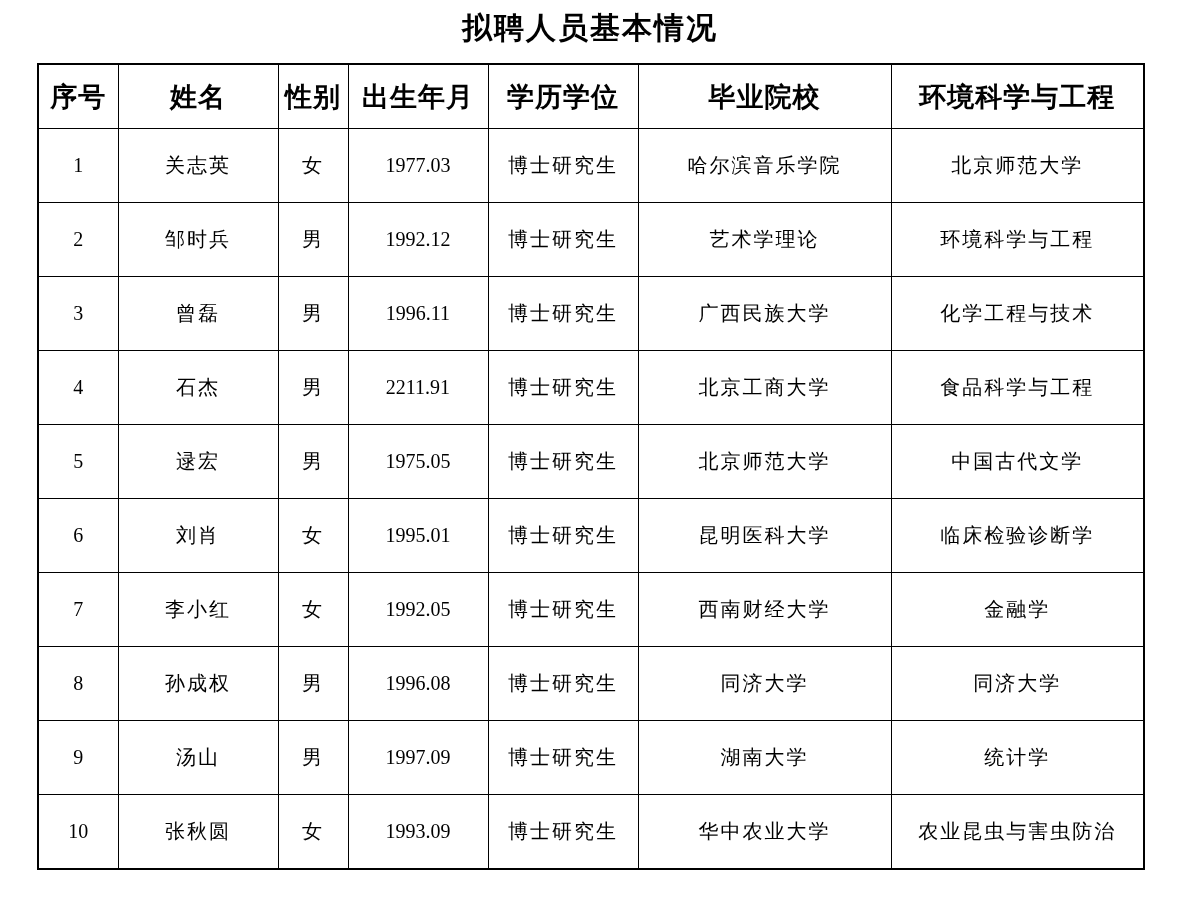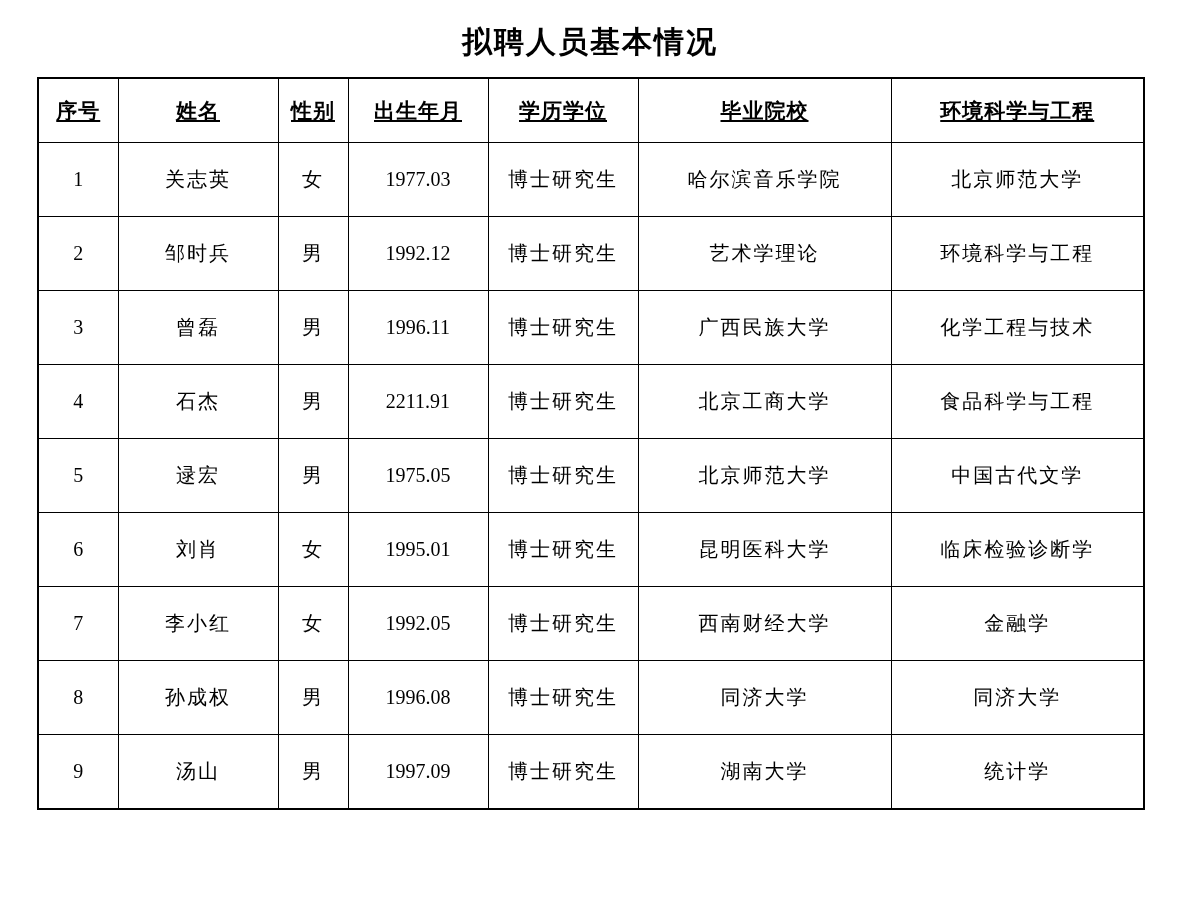--- a/index.html
+++ b/index.html
@@ -8,21 +8,20 @@
     background: #ffffff;
   }
   body {
     width: 1185px;
     height: 922px;
     font-family: "Liberation Serif", "DejaVu Serif", serif;
     color: #000000;
     overflow: hidden;
   }
   .doc {
-    padding-top: 14px;
   }
   .doc-title {
     width: 1106px;
     margin: 0 0 0 37px;
     text-align: center;
     font-size: 30px;
     font-weight: bold;
     font-family: "Liberation Serif", "DejaVu Serif", serif;
     letter-spacing: 2px;
     padding: 8px 0 14px 0;
@@ -39,23 +38,22 @@
     border: 1.5px solid #000;
     text-align: center;
     vertical-align: middle;
     padding: 0 4px;
     overflow: hidden;
   }
   table.roster th {
     height: 63px;
     font-family: "Liberation Sans", "DejaVu Sans", sans-serif;
     font-weight: 600;
-    font-size: 21px;
+    font-size: 27px;
     letter-spacing: 1px;
-    text-decoration: underline;
   }
   table.roster td {
     height: 73px;
     font-size: 20px;
     font-family: "Liberation Serif", "DejaVu Serif", serif;
     letter-spacing: 2px;
   }
   table.roster td.num-cell {
     letter-spacing: 0;
   }
@@ -162,15 +160,24 @@
         </tr>
         <tr>
           <td class="num-cell">9</td>
           <td>汤山</td>
           <td>男</td>
           <td class="num-cell">1997.09</td>
           <td>博士研究生</td>
           <td>湖南大学</td>
           <td>统计学</td>
         </tr>
+        <tr>
+          <td class="num-cell">10</td>
+          <td>张秋圆</td>
+          <td>女</td>
+          <td class="num-cell">1993.09</td>
+          <td>博士研究生</td>
+          <td>华中农业大学</td>
+          <td>农业昆虫与害虫防治</td>
+        </tr>
       </tbody>
   </table>
 </div>
 
 </body></html>

